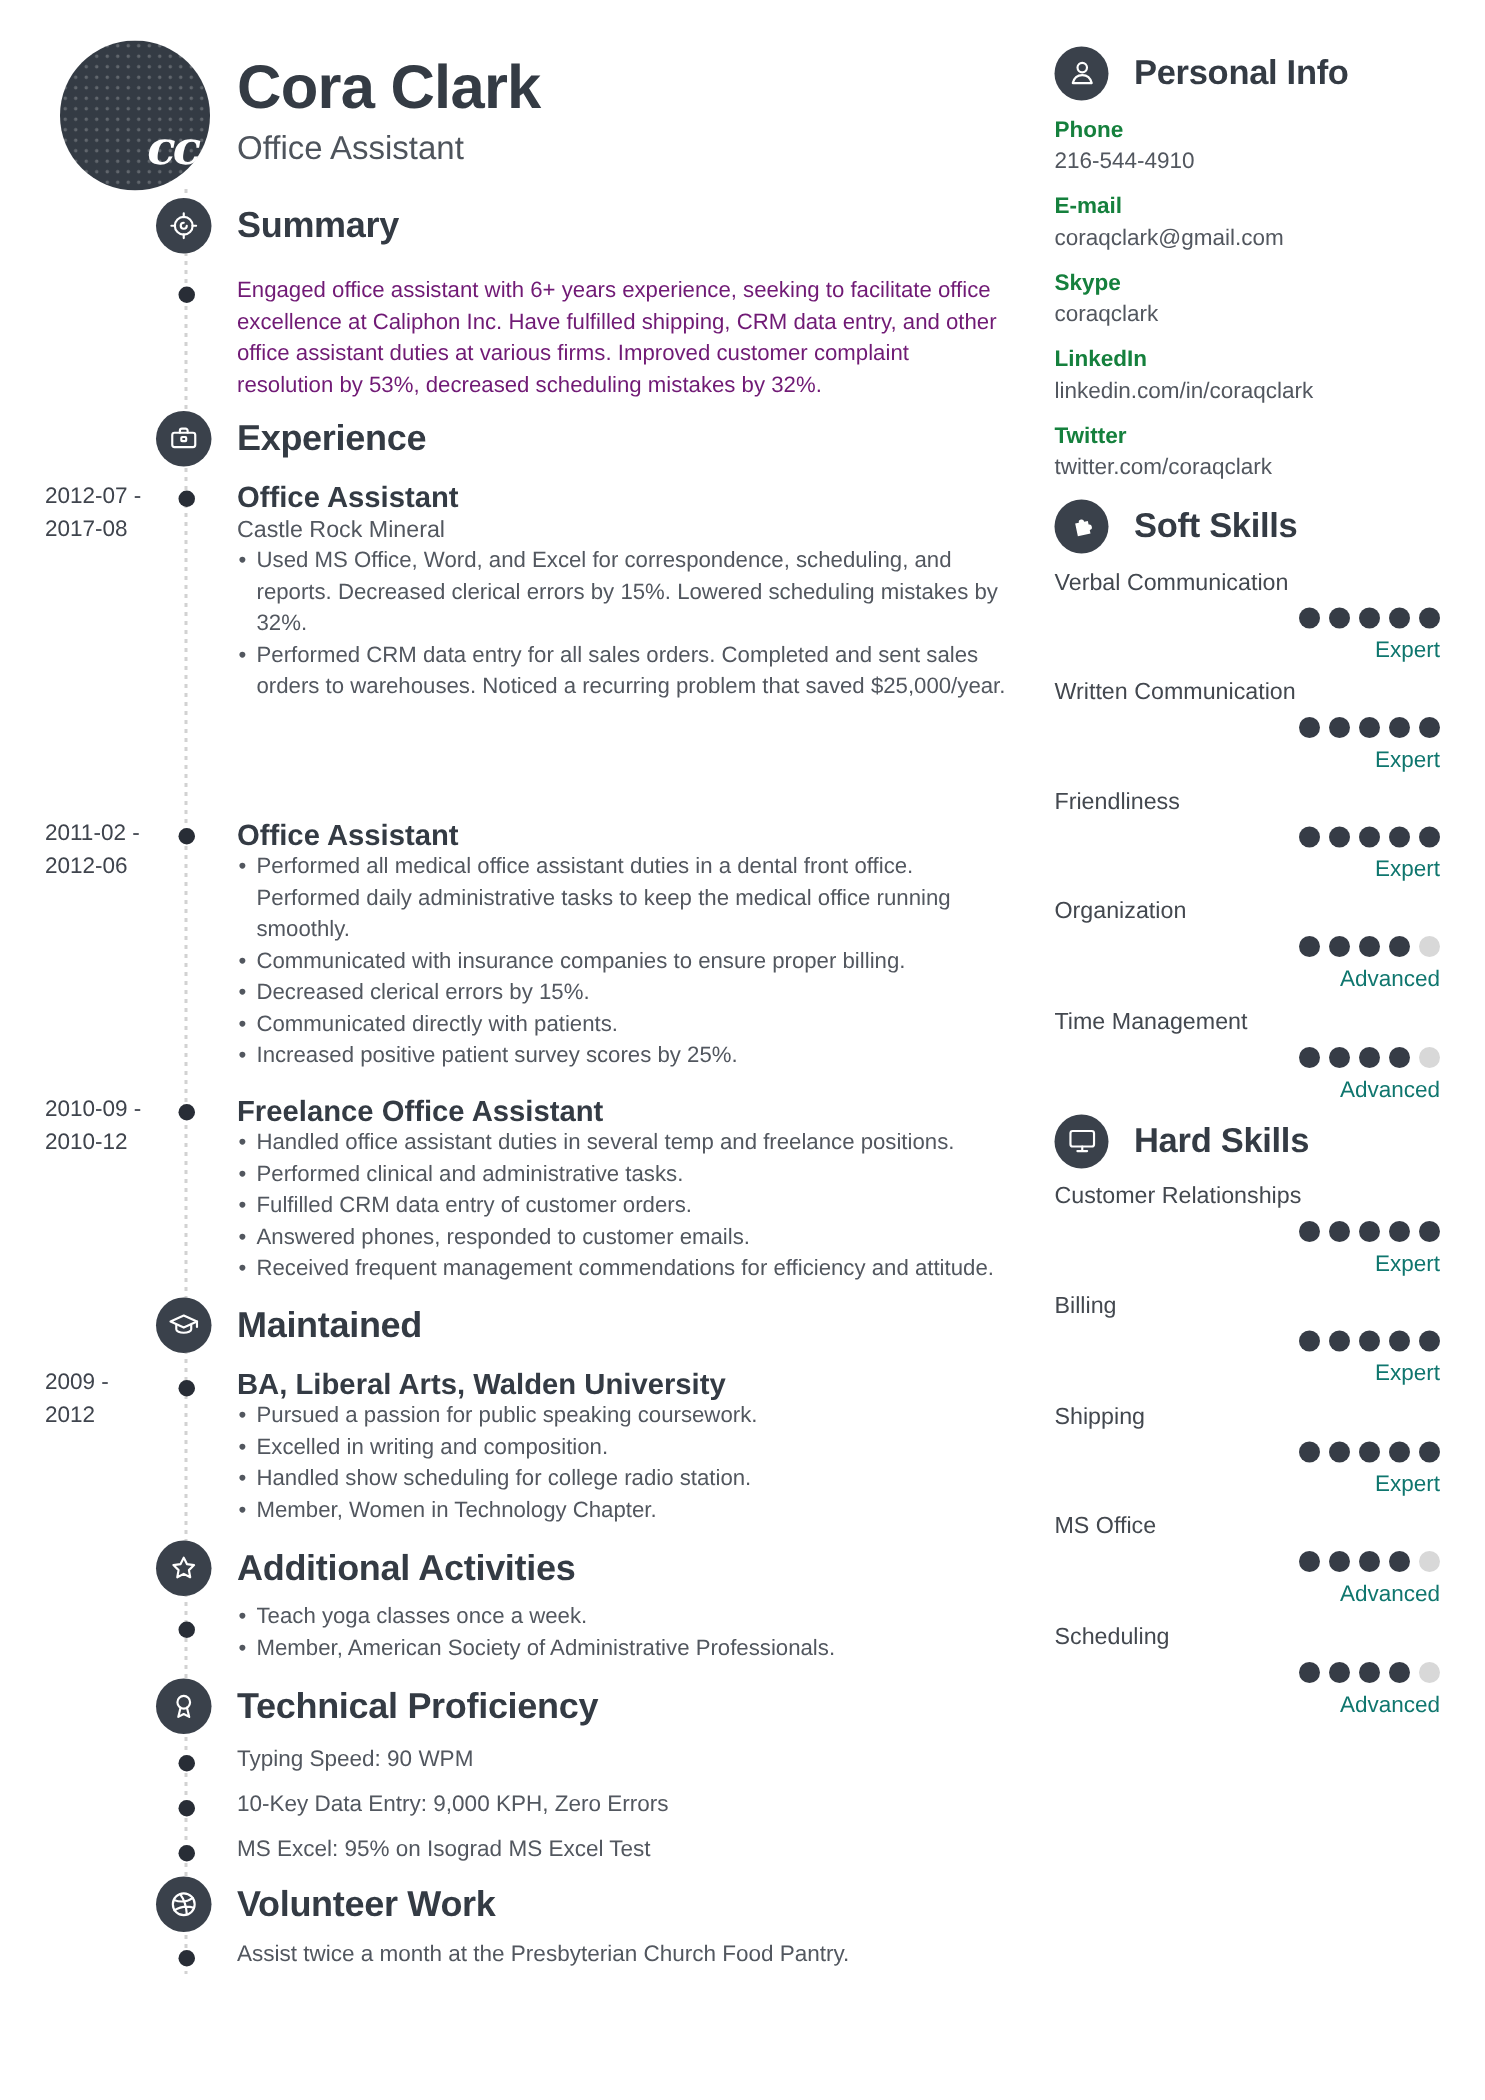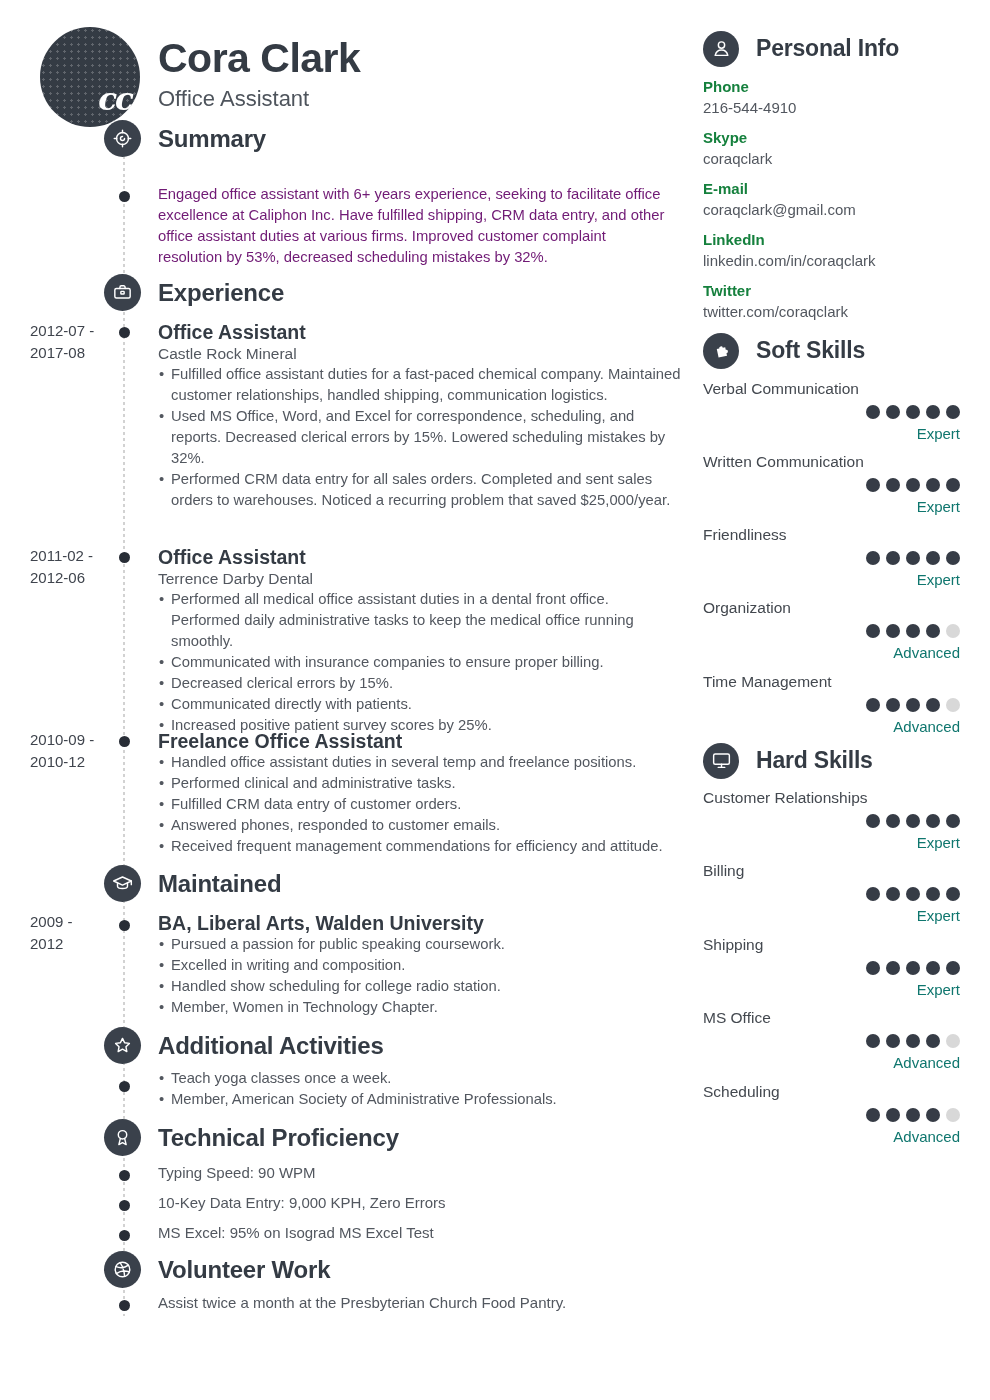--- a/index.html
+++ b/index.html
@@ -58,21 +58,21 @@
 <body>
 
 <div class="tl-line"></div>
 
 <div class="avatar">
   <span class="monogram">cc</span>
 </div>
 <h1 class="name">Cora Clark</h1>
 <div class="subtitle">Office Assistant</div>
 
-<div class="sec-head" style="top:120px">
+<div class="sec-head" style="top:132px">
   <span class="circle">
     <svg viewBox="0 0 24 24">
         <circle cx="12" cy="12" r="6.2"></circle>
         <path d="M12 3.4v2.6M12 18v2.6M3.4 12H6M18 12h2.6"></path>
         <path d="M12 9.9a2.1 2.1 0 1 0 2.1 2.1"></path>
       </svg>
   </span>
   <h2>Summary</h2>
 </div>
 <div class="sec-head" style="top:274px">
@@ -125,33 +125,31 @@
 <p class="para" style="top:184px;margin:0">Engaged office assistant with 6+ years experience, seeking to facilitate office excellence at Caliphon Inc. Have fulfilled shipping, CRM data entry, and other office assistant duties at various firms. Improved customer complaint resolution by 53%, decreased scheduling mistakes by 32%.</p>
 
 <div class="dates" style="top:320px">
   <div>2012-07 -</div>
   <div>2017-08</div>
 </div>
 <div class="entry" style="top:321px">
   <h3>Office Assistant</h3>
   <div class="company">Castle Rock Mineral</div>
   <ul>
-    <li>Fulfilled office assistant duties for a fast-paced chemical company. Maintained customer relationships, handled shipping, communication logistics.</li>
     <li>Used MS Office, Word, and Excel for correspondence, scheduling, and reports. Decreased clerical errors by 15%. Lowered scheduling mistakes by 32%.</li>
     <li>Performed CRM data entry for all sales orders. Completed and sent sales orders to warehouses. Noticed a recurring problem that saved $25,000/year.</li>
   </ul>
 </div>
 
 <div class="dates" style="top:545px">
   <div>2011-02 -</div>
   <div>2012-06</div>
 </div>
 <div class="entry" style="top:546px">
   <h3>Office Assistant</h3>
-  <div class="company">Terrence Darby Dental</div>
   <ul>
     <li>Performed all medical office assistant duties in a dental front office. Performed daily administrative tasks to keep the medical office running smoothly.</li>
     <li>Communicated with insurance companies to ensure proper billing.</li>
     <li>Decreased clerical errors by 15%.</li>
     <li>Communicated directly with patients.</li>
     <li>Increased positive patient survey scores by 25%.</li>
   </ul>
 </div>
 
 <div class="dates" style="top:729px">
@@ -216,26 +214,26 @@
   </span>
   <h2>Personal Info</h2>
 </div>
 
 <div class="fields">
   <div class="field">
     <div class="lbl">Phone</div>
     <div class="val">216-544-4910</div>
   </div>
   <div class="field">
+    <div class="lbl">E-mail</div>
+    <div class="val">coraqclark@gmail.com</div>
+  </div>
+  <div class="field">
     <div class="lbl">Skype</div>
     <div class="val">coraqclark</div>
-  </div>
-  <div class="field">
-    <div class="lbl">E-mail</div>
-    <div class="val">coraqclark@gmail.com</div>
   </div>
   <div class="field">
     <div class="lbl">LinkedIn</div>
     <div class="val">linkedin.com/in/coraqclark</div>
   </div>
   <div class="field">
     <div class="lbl">Twitter</div>
     <div class="val">twitter.com/coraqclark</div>
   </div>
 </div>

